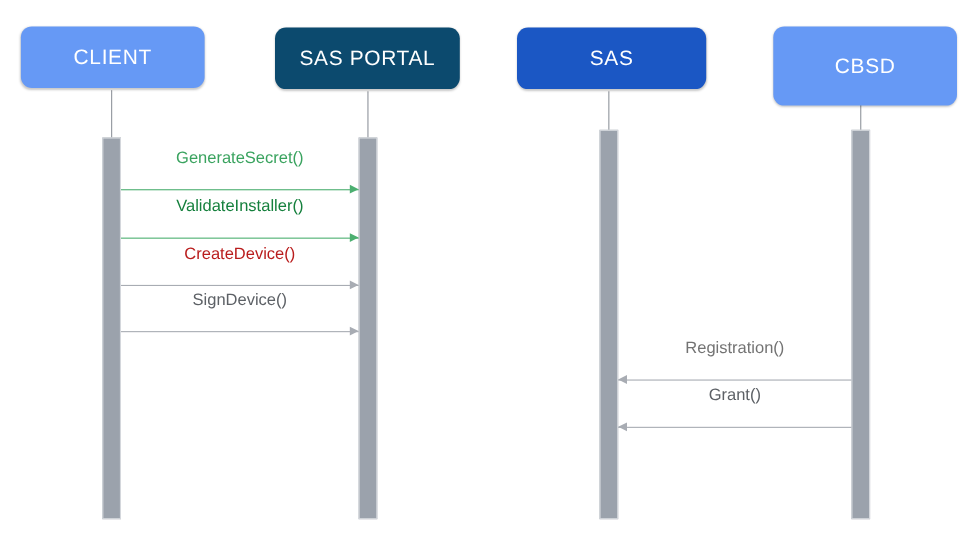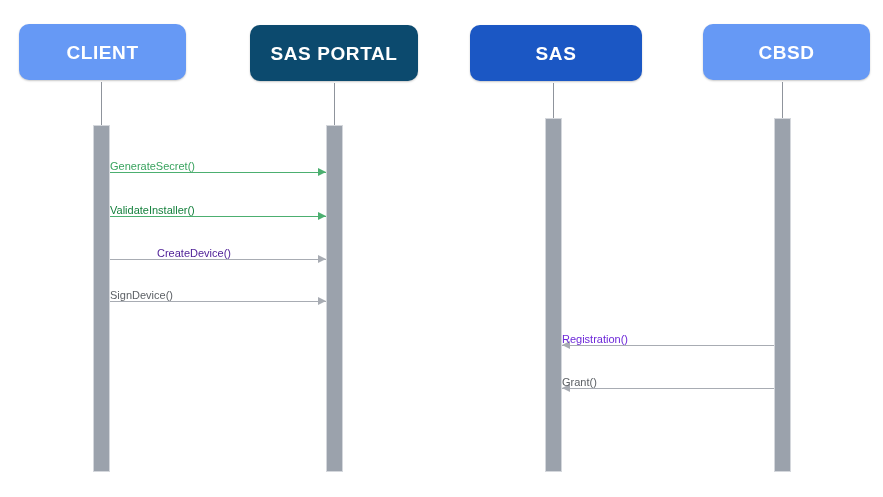--- a/index.html
+++ b/index.html
@@ -16,21 +16,21 @@
     position:absolute;
     height:56px;
     border-radius:10px;
     display:flex;align-items:center;justify-content:center;
     box-shadow:0 1px 2px rgba(0,0,0,0.22);
     box-sizing:border-box;
   }
   .actor-label{
     color:#ffffff;
     font-size:19px;
-    font-weight:bold;
+    font-weight:normal;
     letter-spacing:0.6px;
     white-space:nowrap;
     line-height:1;
   }
 
   
   .lifeline{
     position:absolute;
     width:1px;
     background:#8f949c;
@@ -57,24 +57,24 @@
     position:absolute;
     top:-4.5px;
     width:0;height:0;
     border-top:4.5px solid transparent;
     border-bottom:4.5px solid transparent;
   }
   .msg-head.right{border-left-width:8px;border-left-style:solid;}
   .msg-head.left{border-right-width:8px;border-right-style:solid;}
   .msg-text{
     position:absolute;
-    bottom:0;
+    bottom:20px;
     width:100%;
-    text-align:left;
-    font-size:11px;
+    text-align:center;
+    font-size:15px;
     white-space:nowrap;
     line-height:1.1;
   }
 </style>
 </head>
 <body>
 
 <div id="stage">
     <div class="lifeline" style="left: 101px; top: 82px; height: 43px;"></div>
     <div class="activation" style="left: 93px; top: 125px; width: 17px; height: 347px;"></div>
@@ -86,46 +86,46 @@
     <div class="actor-box" style="left: 250px; top: 25px; width: 168px; height: 56px; background: #0c4a6e;">
       <span class="actor-label">SAS PORTAL</span>
     </div>
     <div class="lifeline" style="left: 553px; top: 83px; height: 35px;"></div>
     <div class="activation" style="left: 545px; top: 118px; width: 17px; height: 354px;"></div>
     <div class="actor-box" style="left: 470px; top: 25px; width: 172px; height: 56px; background: rgb(27, 87, 196);">
       <span class="actor-label">SAS</span>
     </div>
     <div class="lifeline" style="left: 782px; top: 82px; height: 36px;"></div>
     <div class="activation" style="left: 774px; top: 118px; width: 17px; height: 354px;"></div>
-    <div class="actor-box" style="left: 703px; top: 24px; width: 167px; height: 56px; background: rgb(102, 153, 245);">
+    <div class="actor-box" style="left: 703px; top: 24px; width: 167px; height: 72px; background: rgb(102, 153, 245);">
       <span class="actor-label">CBSD</span>
     </div>
     <div class="msg" style="left: 110px; top: 172px; width: 216px;">
       <div class="msg-line" style="width: 216px; border-top-color: rgb(76, 175, 112);"></div>
       <div class="msg-head right" style="left: 208px; border-left-color: rgb(76, 175, 112);"></div>
       <div class="msg-text" style="color: rgb(58, 163, 95);">GenerateSecret()</div>
     </div>
     <div class="msg" style="left: 110px; top: 216px; width: 216px;">
       <div class="msg-line" style="width: 216px; border-top-color: rgb(76, 175, 112);"></div>
       <div class="msg-head right" style="left: 208px; border-left-color: rgb(76, 175, 112);"></div>
       <div class="msg-text" style="color: #15803d;">ValidateInstaller()</div>
     </div>
     <div class="msg" style="left: 110px; top: 259px; width: 216px;">
       <div class="msg-line" style="width: 216px; border-top-color: rgb(168, 172, 179);"></div>
       <div class="msg-head right" style="left: 208px; border-left-color: rgb(168, 172, 179);"></div>
-      <div class="msg-text" style="color: #4c1d95; margin-left: 47px;">CreateDevice()</div>
+      <div class="msg-text" style="color: #b91c1c;">CreateDevice()</div>
     </div>
     <div class="msg" style="left: 110px; top: 301px; width: 216px;">
       <div class="msg-line" style="width: 216px; border-top-color: rgb(168, 172, 179);"></div>
       <div class="msg-head right" style="left: 208px; border-left-color: rgb(168, 172, 179);"></div>
       <div class="msg-text" style="color: rgb(93, 97, 102);">SignDevice()</div>
     </div>
     <div class="msg" style="left: 562px; top: 345px; width: 212px;">
       <div class="msg-line" style="width: 212px; border-top-color: rgb(168, 172, 179);"></div>
       <div class="msg-head left" style="left: 0px; border-right-color: rgb(168, 172, 179);"></div>
-      <div class="msg-text" style="color: #6d28d9;">Registration()</div>
+      <div class="msg-text" style="color: #737373;">Registration()</div>
     </div>
     <div class="msg" style="left: 562px; top: 388px; width: 212px;">
       <div class="msg-line" style="width: 212px; border-top-color: rgb(168, 172, 179);"></div>
       <div class="msg-head left" style="left: 0px; border-right-color: rgb(168, 172, 179);"></div>
       <div class="msg-text" style="color: rgb(93, 97, 102);">Grant()</div>
     </div>
   </div>
 
 </body></html>

